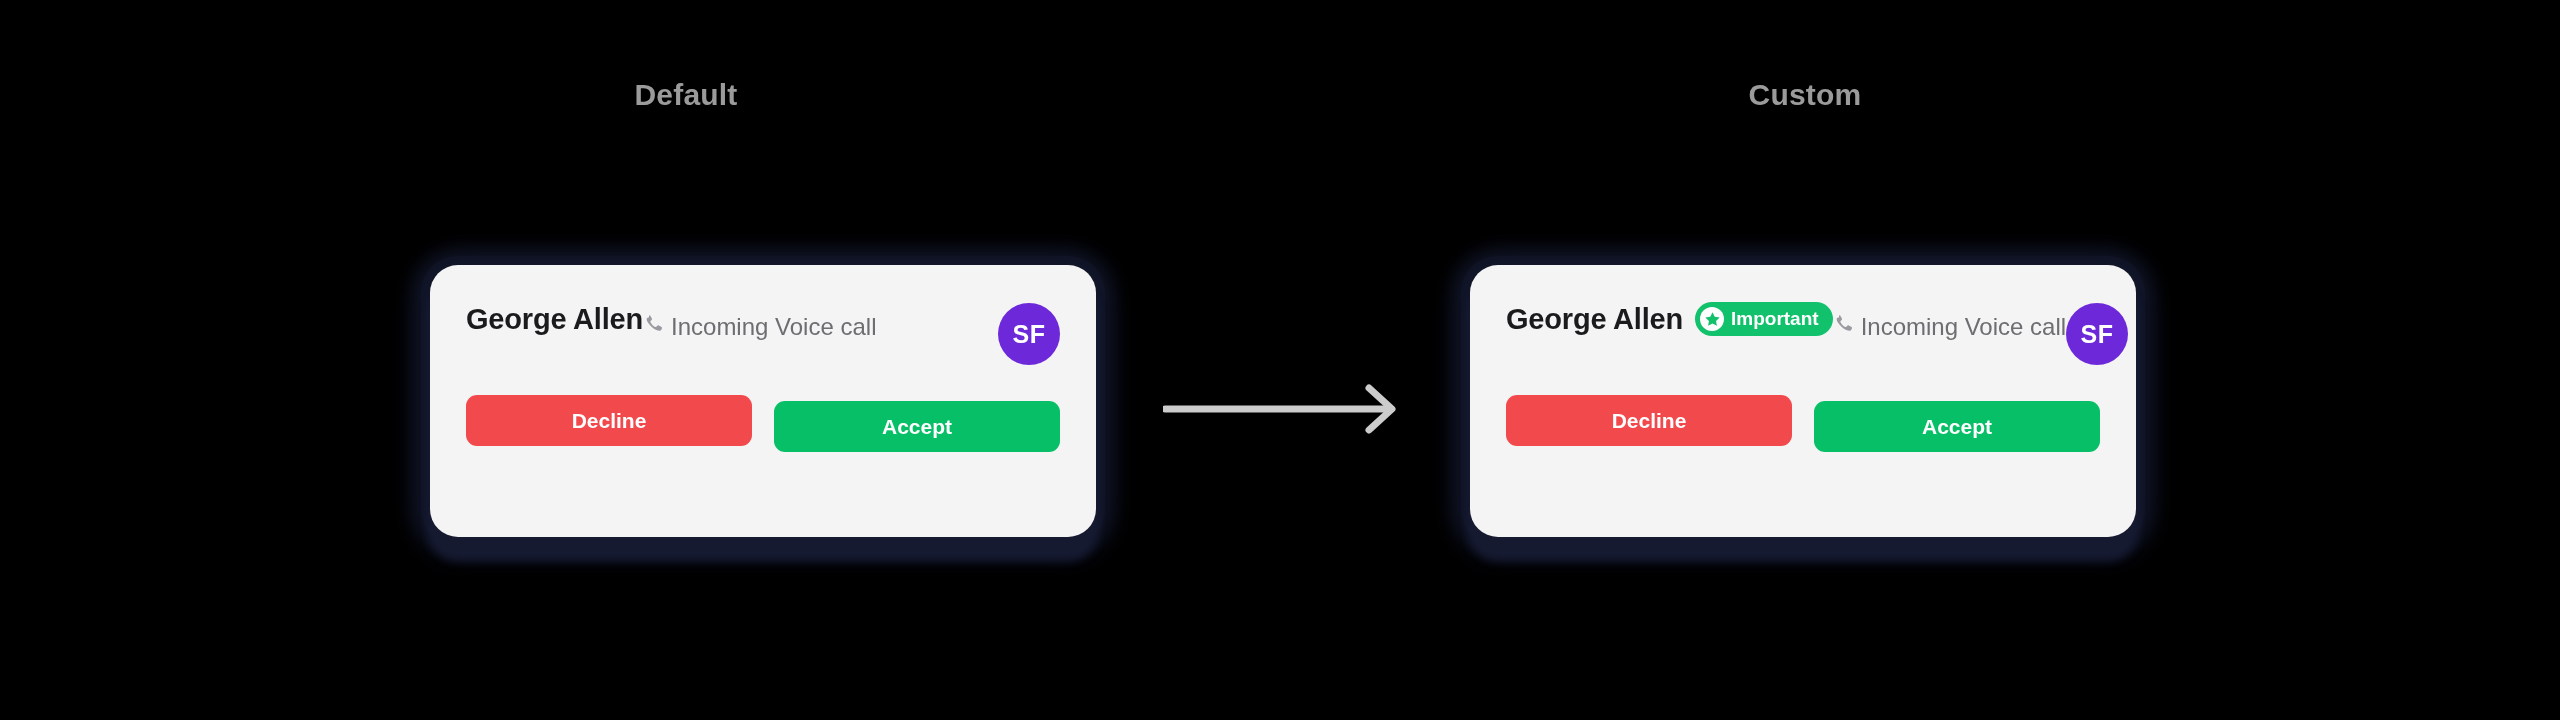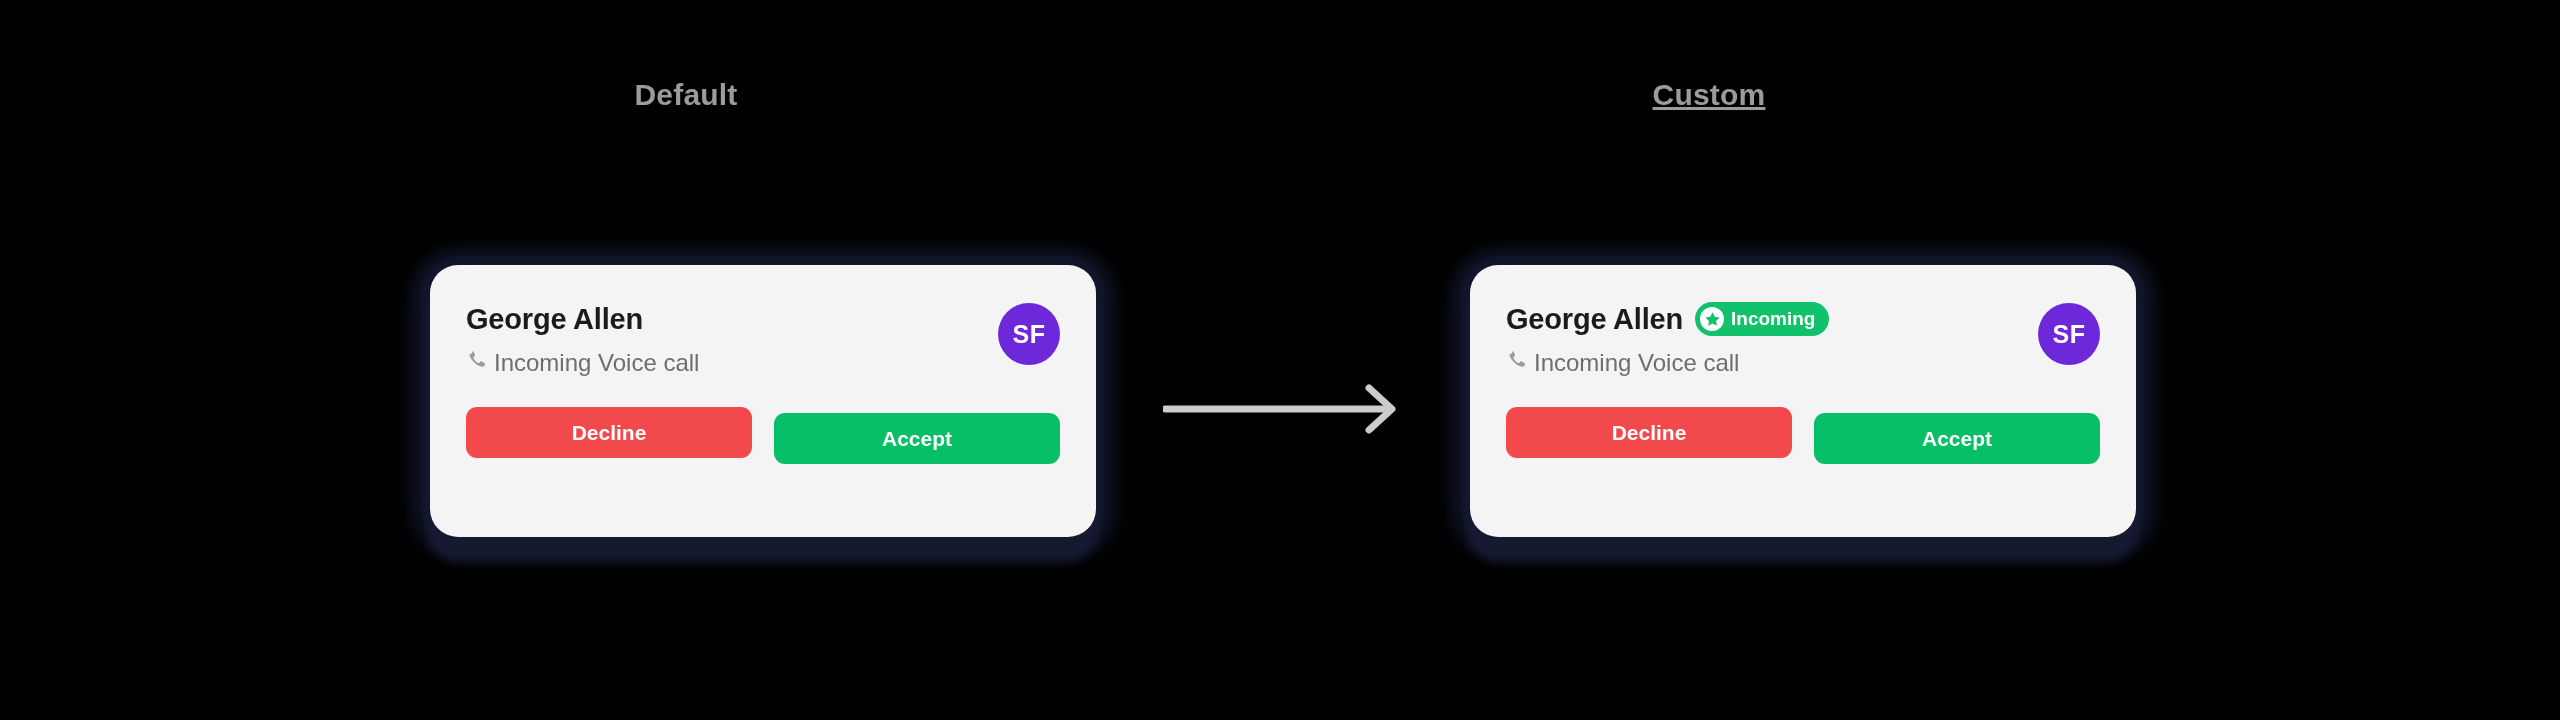--- a/index.html
+++ b/index.html
@@ -22,21 +22,21 @@
     top: 78px;
     font-size: 30px;
     font-weight: bold;
     color: #9b9b9b;
     letter-spacing: 0.2px;
     text-align: center;
     white-space: nowrap;
     user-select: none;
   }
   .caption.left  { left: 561px;  width: 250px; }
-  .caption.right { left: 1584px; width: 250px; text-decoration: underline; }
+  .caption.right { left: 1680px; width: 250px; }
 
   
   .card-wrap {
     position: absolute;
     top: 265px;
   }
   .card-wrap.left  { left: 430px; }
   .card-wrap.right { left: 1470px; }
 
   .card {
@@ -54,21 +54,21 @@
       0 0 0 9px rgba(18, 22, 42, 0.55),
       0 0 22px 14px rgba(16, 20, 38, 0.75);
   }
 
   
   .card-head {
     display: flex;
     align-items: flex-start;
     justify-content: space-between;
   }
-  .head-left { display: flex; flex-direction: column; }
+  .head-left { display: flex; flex-direction: row; }
 
   .name-row {
     display: flex;
     align-items: center;
     gap: 12px;
     height: 36px;
   }
   .contact-name {
     font-size: 29px;
     font-weight: bold;
@@ -227,21 +227,21 @@
 
         <div class="name-row">
           <span class="contact-name">George Allen</span>
 
           <span class="badge">
             <span class="badge-star">
               <svg viewBox="0 0 24 24" width="17" height="17" aria-hidden="true">
                 <path fill="#12c16c" d="M12 1.8l3.1 6.3 7 1-5.1 4.9 1.2 6.9L12 17.6 5.8 20.9 7 14 1.9 9.1l7-1z"></path>
               </svg>
             </span>
-            <span class="badge-label">Incoming</span>
+            <span class="badge-label">Important</span>
           </span>
         </div>
 
         <div class="sub-row">
           <span class="phone-icon">
             <svg viewBox="0 0 24 24" width="22" height="22" aria-hidden="true">
               <path fill="#9a9aa0" d="M6.6 2.6c.5-.2 1.1 0 1.4.5l1.7 3c.3.5.2 1.1-.2 1.5L8.3 8.8c-.3.3-.4.7-.2 1.1.5 1.1 1.3 2.2 2.2 3.1.9.9 2 1.7 3.1 2.2.4.2.8.1 1.1-.2l1.2-1.2c.4-.4 1-.5 1.5-.2l3 1.7c.5.3.7.9.5 1.4l-.7 1.6c-.3.7-1 1.1-1.7 1.1-2.6 0-6.1-1.6-9-4.5S4 9.5 4 6.9c0-.8.4-1.5 1.1-1.7l1.5-.6z"></path>
             </svg>
           </span>
           <span class="sub-text">Incoming Voice call</span>

